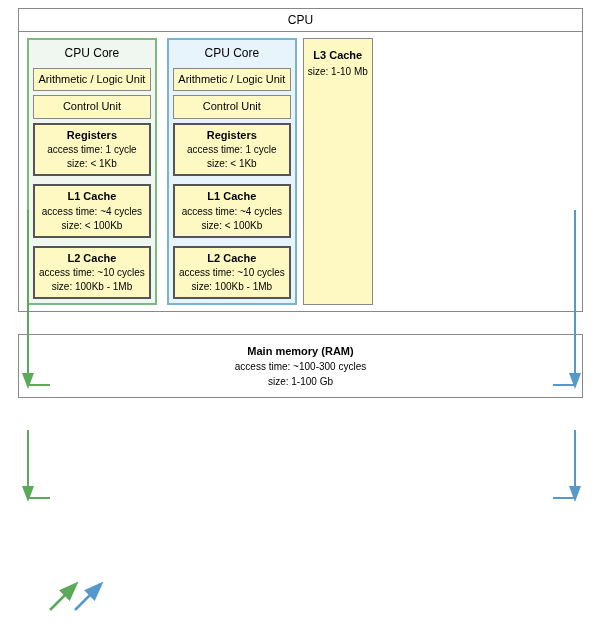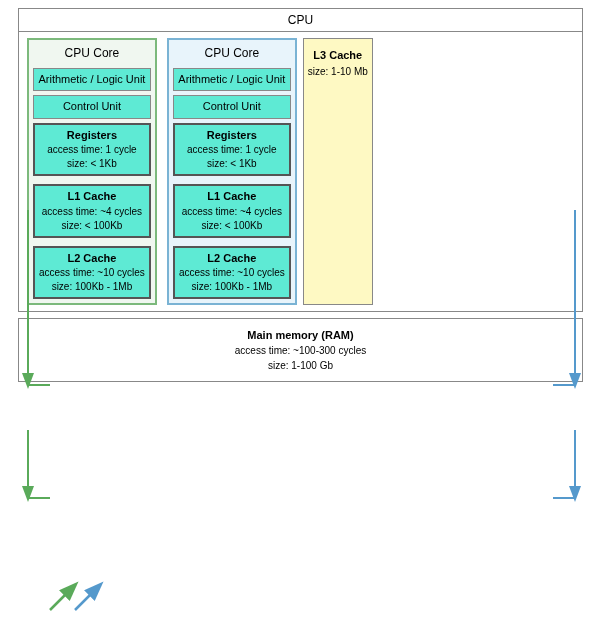--- a/index.html
+++ b/index.html
@@ -73,21 +73,21 @@
     .core-title {
       text-align: center;
       font-size: 12px;
       font-weight: normal;
       padding: 2px 0 4px 0;
     }
 
     
     .comp-box {
       border: 1px solid #888;
-      background: #5eead4;
+      background: #fef9c3;
       text-align: center;
       padding: 3px 4px;
       line-height: 1.4;
     }
 
     .comp-box.bold-border {
       border: 2px solid #555;
     }
 
     .comp-title {
@@ -109,21 +109,21 @@
     }
 
     
     .ram-box {
       border: 1px solid #888;
       background: #fff;
       text-align: center;
       padding: 8px 4px;
       line-height: 1.5;
       width: 565px;
-      margin: 6px auto 0 auto;
+      margin: 22px auto 0 auto;
     }
 
     
     .arrows-svg {
       position: absolute;
       top: 0;
       left: 0;
       width: 601px;
       height: 630px;
       pointer-events: none;

